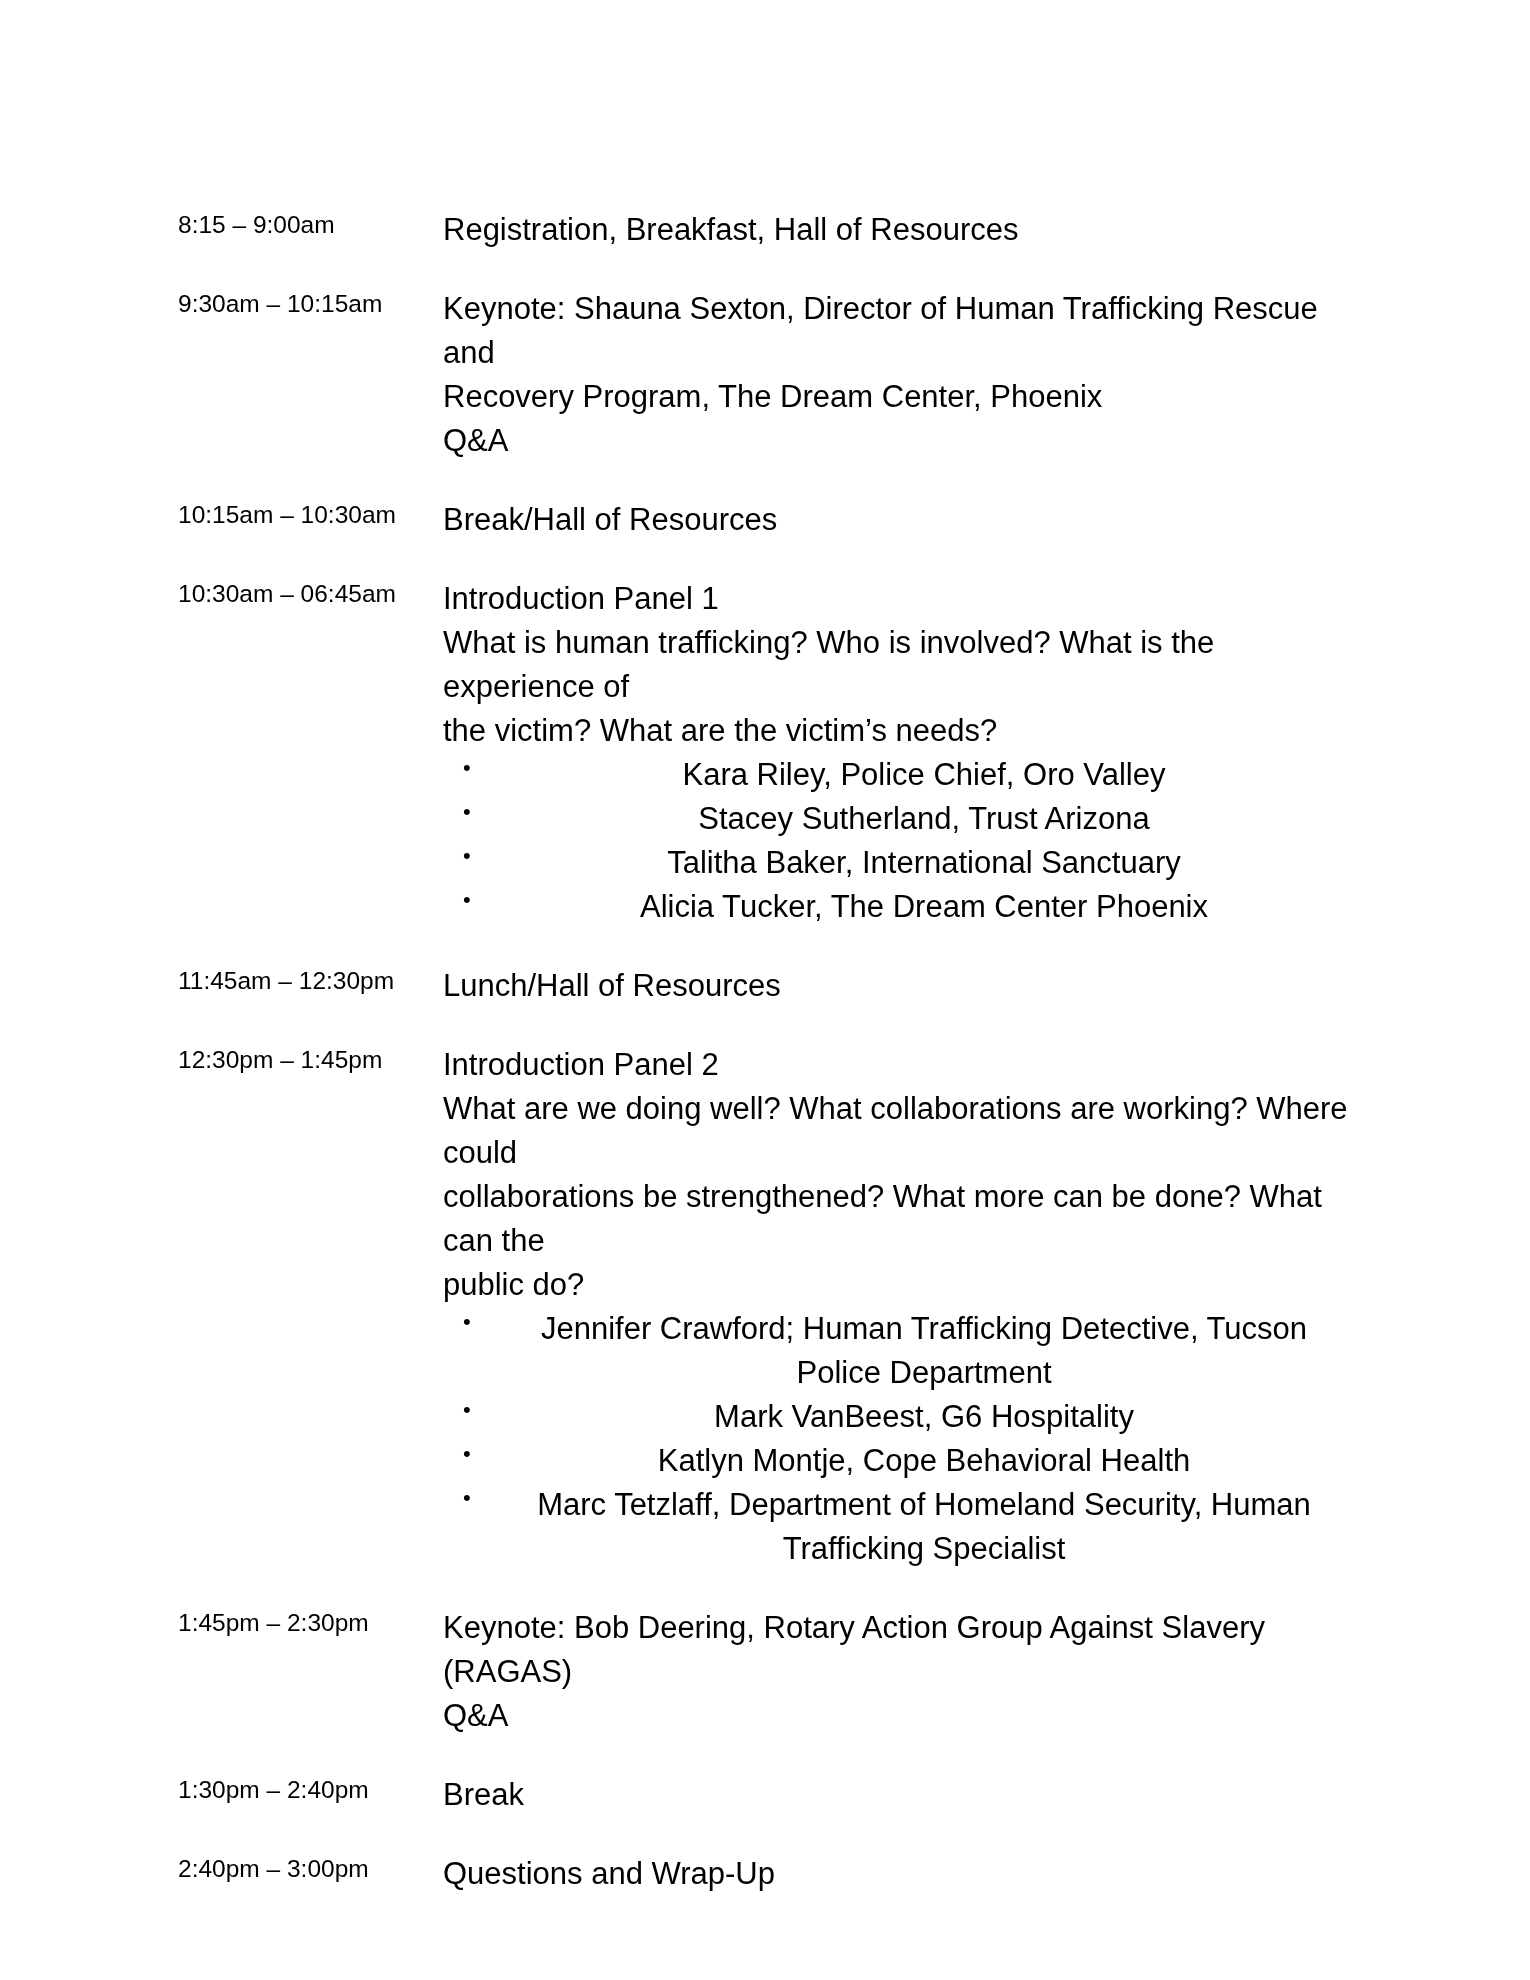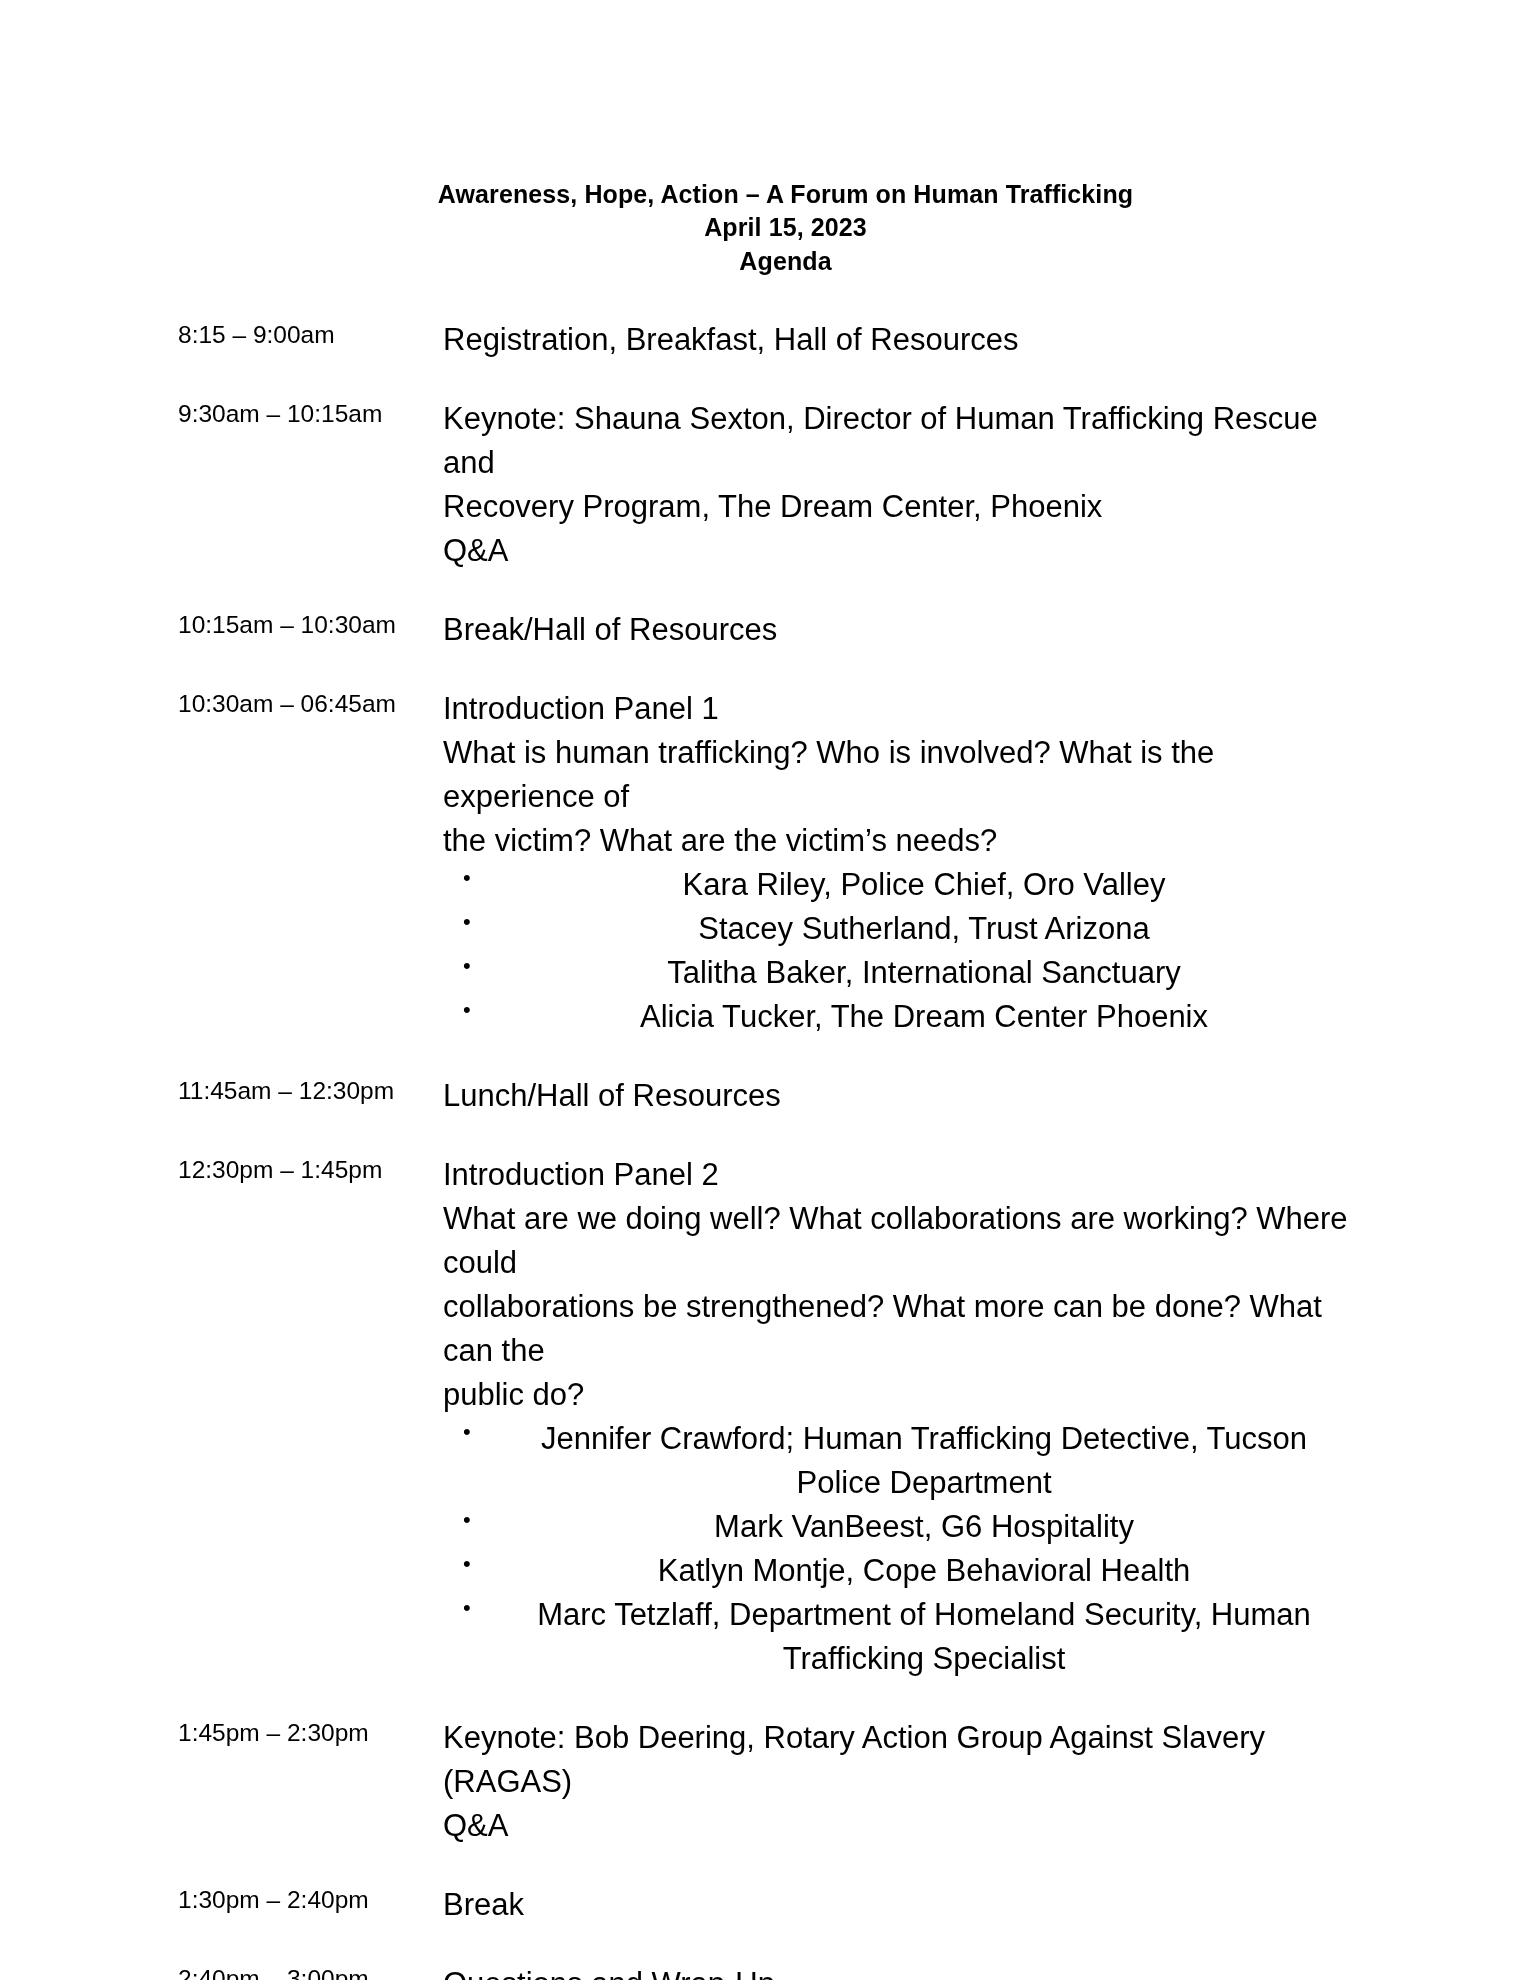--- a/index.html
+++ b/index.html
@@ -37,20 +37,21 @@
     margin-left: 40px;
     margin-bottom: 40px;
   }
   .title-line {
     display: block;
     letter-spacing: 0.1px;
   }
   .agenda-table {
     width: 100%;
     border-collapse: collapse;
+    margin-top: 30px;
   }
   .agenda-row {
     vertical-align: top;
   }
   .time-cell {
     width: 265px;
     padding: 0 0 35px 0;
     font-size: 24.5px;
     line-height: 1.42;
     white-space: nowrap;
@@ -84,25 +85,20 @@
     top: -1px;
     font-size: 22px;
   }
 </style>
 </head>
 <body>
 
 <div class="page">
   <div class="content">
 
-    <div class="title-block">
-      <span class="title-line">Awareness, Hope, Action – A Forum on Human Trafficking</span>
-      <span class="title-line">April 15, 2023</span>
-      <span class="title-line">Agenda</span>
-    </div>
 
     <table class="agenda-table">
       <tbody id="agenda-body">
           <tr class="agenda-row">
             <td class="time-cell">8:15 – 9:00am</td>
             <td class="desc-cell">
               <span class="desc-line">Registration, Breakfast, Hall of Resources</span>
             </td>
           </tr>
           <tr class="agenda-row">

